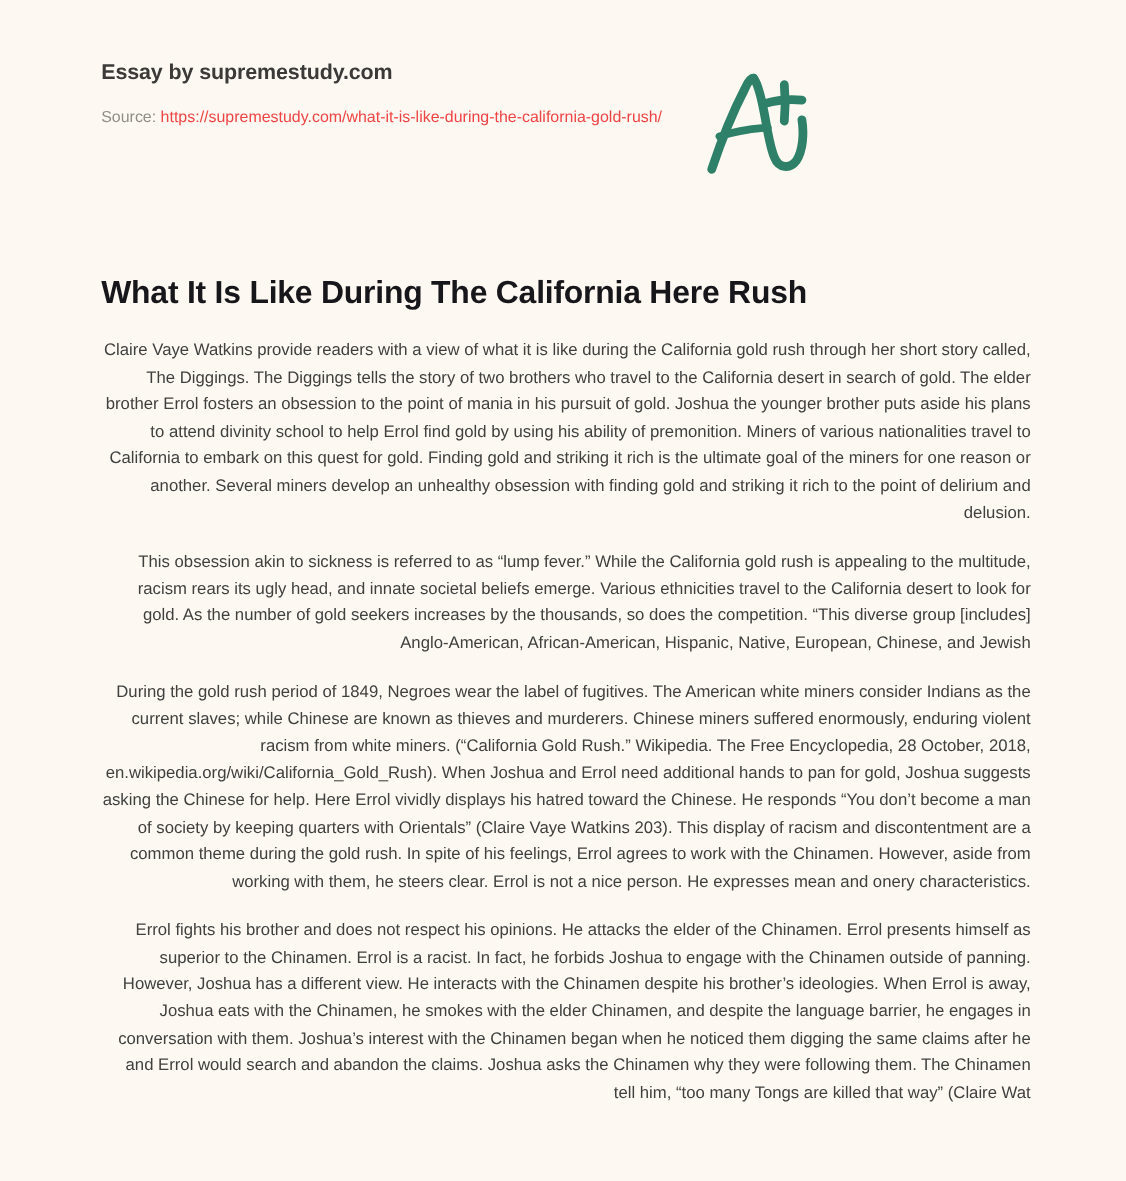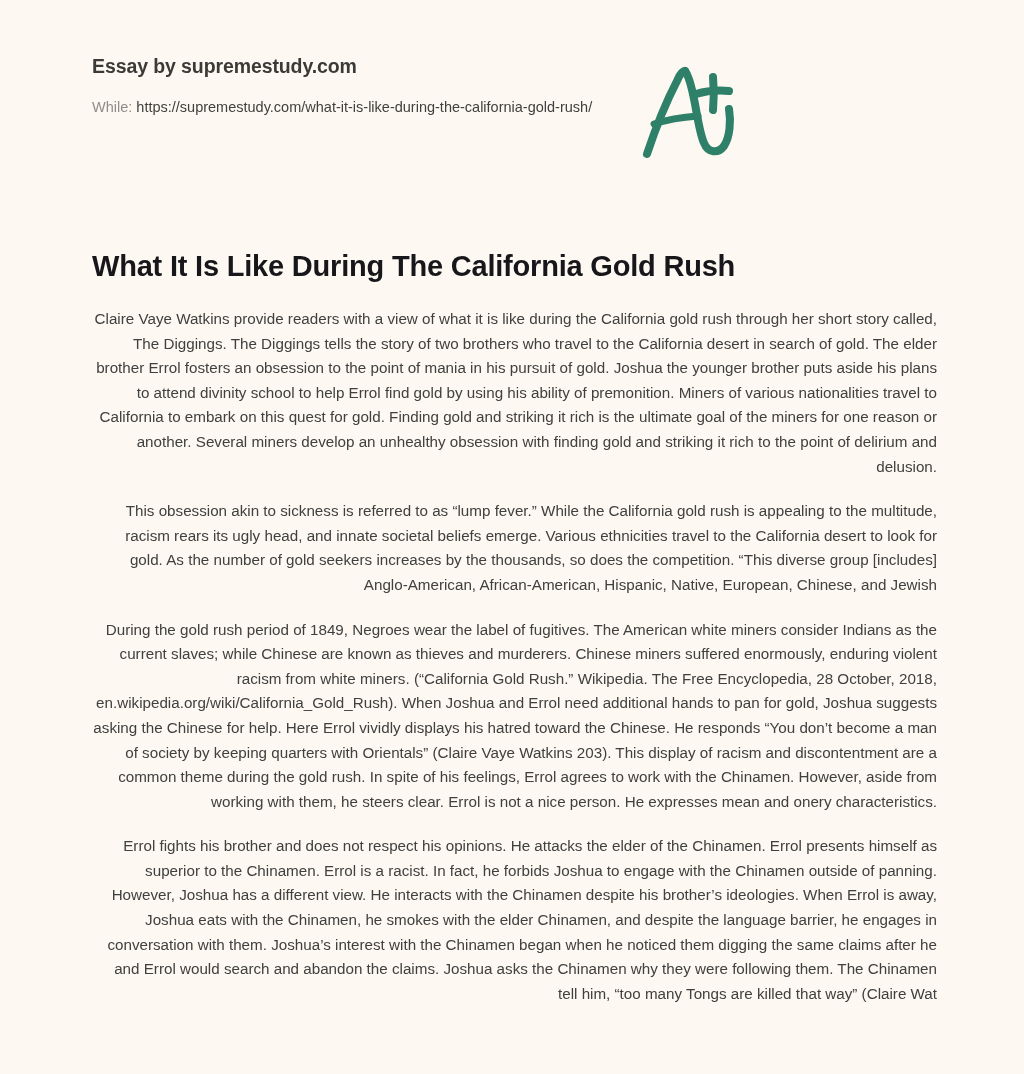--- a/index.html
+++ b/index.html
@@ -41,21 +41,21 @@
   .source-row {
     margin-top: 17px;
     font-size: 14.5px;
     line-height: 20px;
     white-space: nowrap;
   }
   .source-label {
     color: #908d88;
   }
   .source-link {
-    color: #404040;
+    color: #ef4444;
     text-decoration: none;
   }
 
   
   .logo {
     position: absolute;
     right: 62px;
     top: 58px;
     width: 112px;
     height: 108px;
@@ -93,21 +93,21 @@
   }
 </style>
 </head>
 <body>
 
 <div class="page">
 
   <div class="header">
     <div class="byline">Essay by supremestudy.com</div>
     <div class="source-row">
-      <span class="source-label">While:</span>
+      <span class="source-label">Source:</span>
       <a class="source-link" href="#">https://supremestudy.com/what-it-is-like-during-the-california-gold-rush/</a>
     </div>
   </div>
 
   <div class="logo">
     <svg viewBox="0 0 112 108" xmlns="http://www.w3.org/2000/svg" aria-hidden="true">
       <g fill="none" stroke="#2f8068" stroke-linecap="round" stroke-linejoin="round">
 
         <path d="M13 96 C21 72, 32 44, 43 23 C45 18, 48 13, 51 13" stroke-width="8"></path>
 
@@ -116,21 +116,21 @@
         <path d="M20 66 C32 62, 50 59, 64 58" stroke-width="7"></path>
 
         <path d="M62 36 C72 33, 85 32, 95 33" stroke-width="8"></path>
 
         <path d="M79 19 C80 29, 80 42, 79 52" stroke-width="8"></path>
       </g>
     </svg>
   </div>
 
   <div class="article">
-    <h1 class="article-title">What It Is Like During The California Gold Rush</h1>
+    <h1 class="article-title">What It Is Like During The California Here Rush</h1>
     <div class="article-body">
       <p>Claire Vaye Watkins provide readers with a view of what it is like during the California gold rush through her short story called, The Diggings. The Diggings tells the story of two brothers who travel to the California desert in search of gold. The elder brother Errol fosters an obsession to the point of mania in his pursuit of gold. Joshua the younger brother puts aside his plans to attend divinity school to help Errol find gold by using his ability of premonition. Miners of various nationalities travel to California to embark on this quest for gold. Finding gold and striking it rich is the ultimate goal of the miners for one reason or another. Several miners develop an unhealthy obsession with finding gold and striking it rich to the point of delirium and delusion.</p>
       <p>This obsession akin to sickness is referred to as “lump fever.” While the California gold rush is appealing to the multitude, racism rears its ugly head, and innate societal beliefs emerge. Various ethnicities travel to the California desert to look for gold. As the number of gold seekers increases by the thousands, so does the competition. “This diverse group [includes] Anglo-American, African-American, Hispanic, Native, European, Chinese, and Jewish</p>
       <p>During the gold rush period of 1849, Negroes wear the label of fugitives. The American white miners consider Indians as the current slaves; while Chinese are known as thieves and murderers. Chinese miners suffered enormously, enduring violent racism from white miners. (“California Gold Rush.” Wikipedia. The Free Encyclopedia, 28 October, 2018, en.wikipedia.org/wiki/California_Gold_Rush). When Joshua and Errol need additional hands to pan for gold, Joshua suggests asking the Chinese for help. Here Errol vividly displays his hatred toward the Chinese. He responds “You don’t become a man of society by keeping quarters with Orientals” (Claire Vaye Watkins 203). This display of racism and discontentment are a common theme during the gold rush. In spite of his feelings, Errol agrees to work with the Chinamen. However, aside from working with them, he steers clear. Errol is not a nice person. He expresses mean and onery characteristics.</p>
       <p>Errol fights his brother and does not respect his opinions. He attacks the elder of the Chinamen. Errol presents himself as superior to the Chinamen. Errol is a racist. In fact, he forbids Joshua to engage with the Chinamen outside of panning. However, Joshua has a different view. He interacts with the Chinamen despite his brother’s ideologies. When Errol is away, Joshua eats with the Chinamen, he smokes with the elder Chinamen, and despite the language barrier, he engages in conversation with them. Joshua’s interest with the Chinamen began when he noticed them digging the same claims after he and Errol would search and abandon the claims. Joshua asks the Chinamen why they were following them. The Chinamen tell him, “too many Tongs are killed that way” (Claire Wat</p>
     </div>
   </div>
 
 </div>
 

